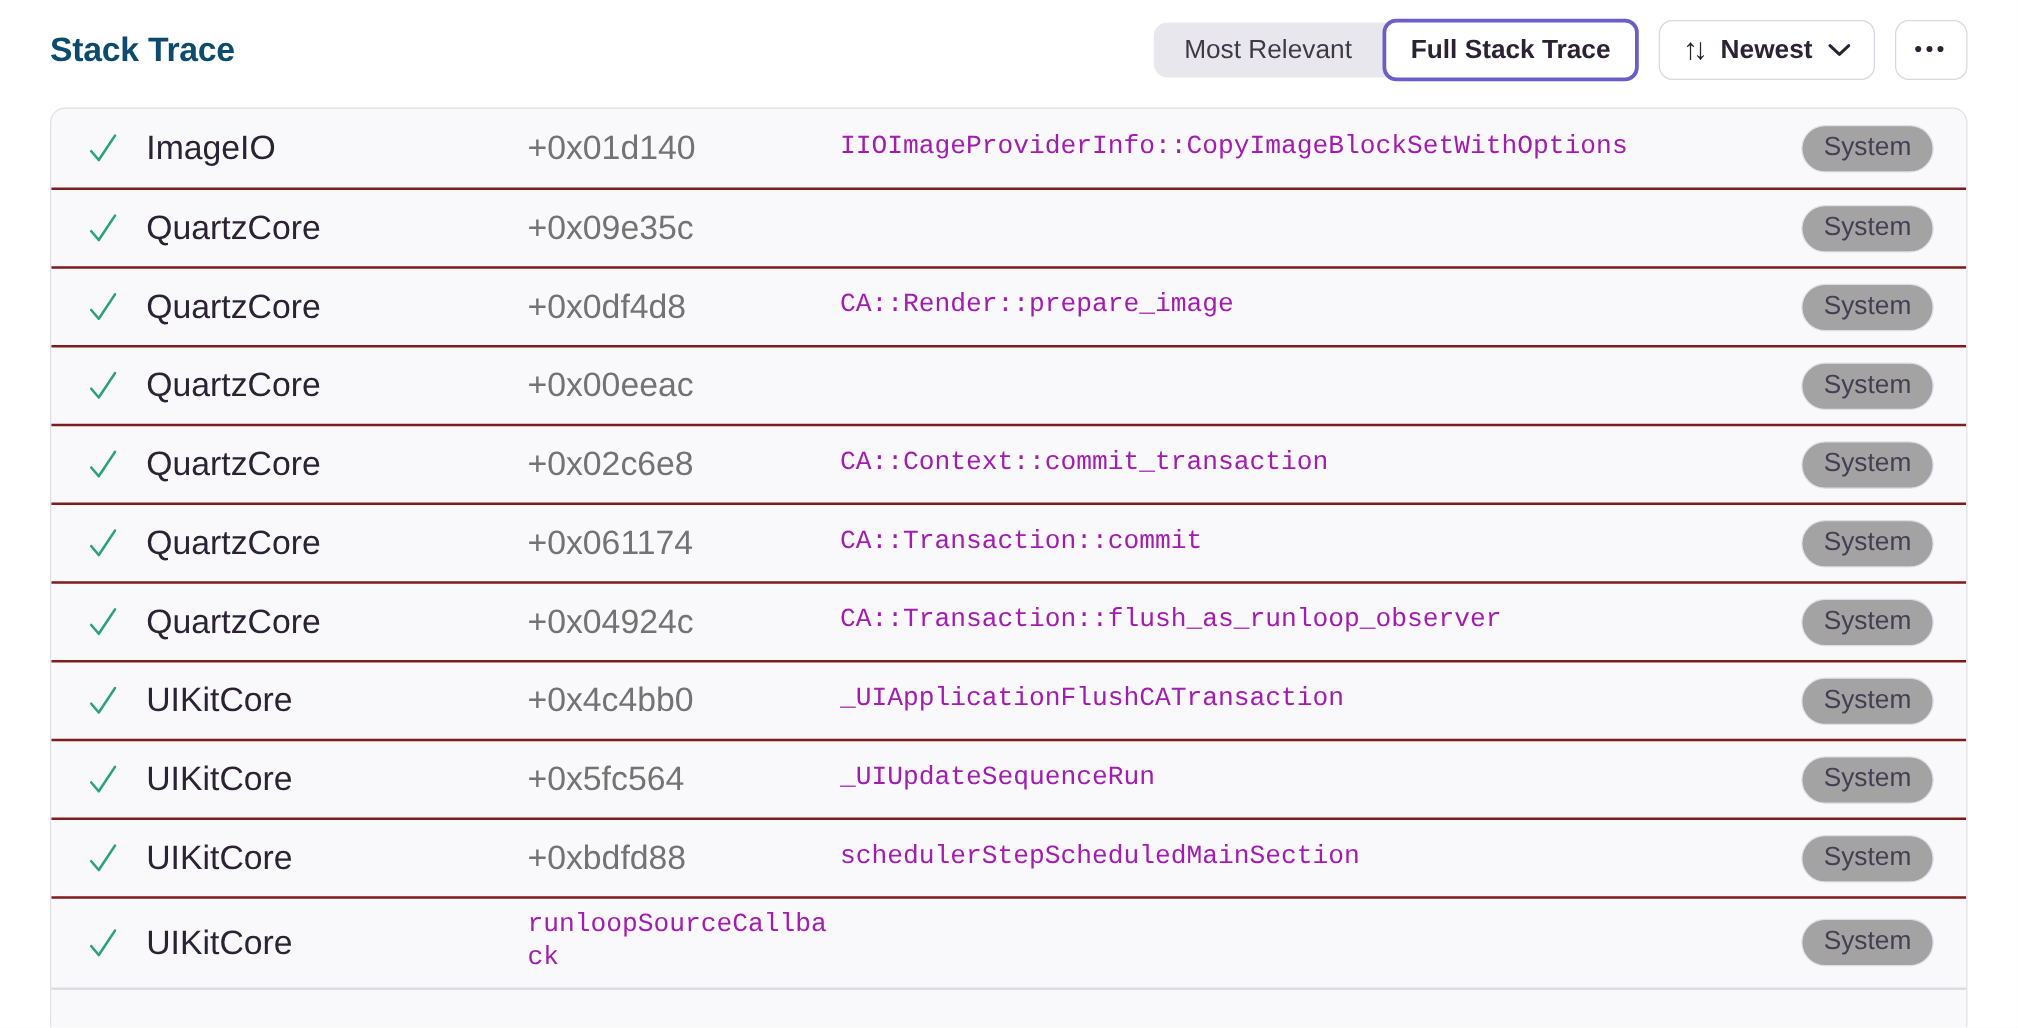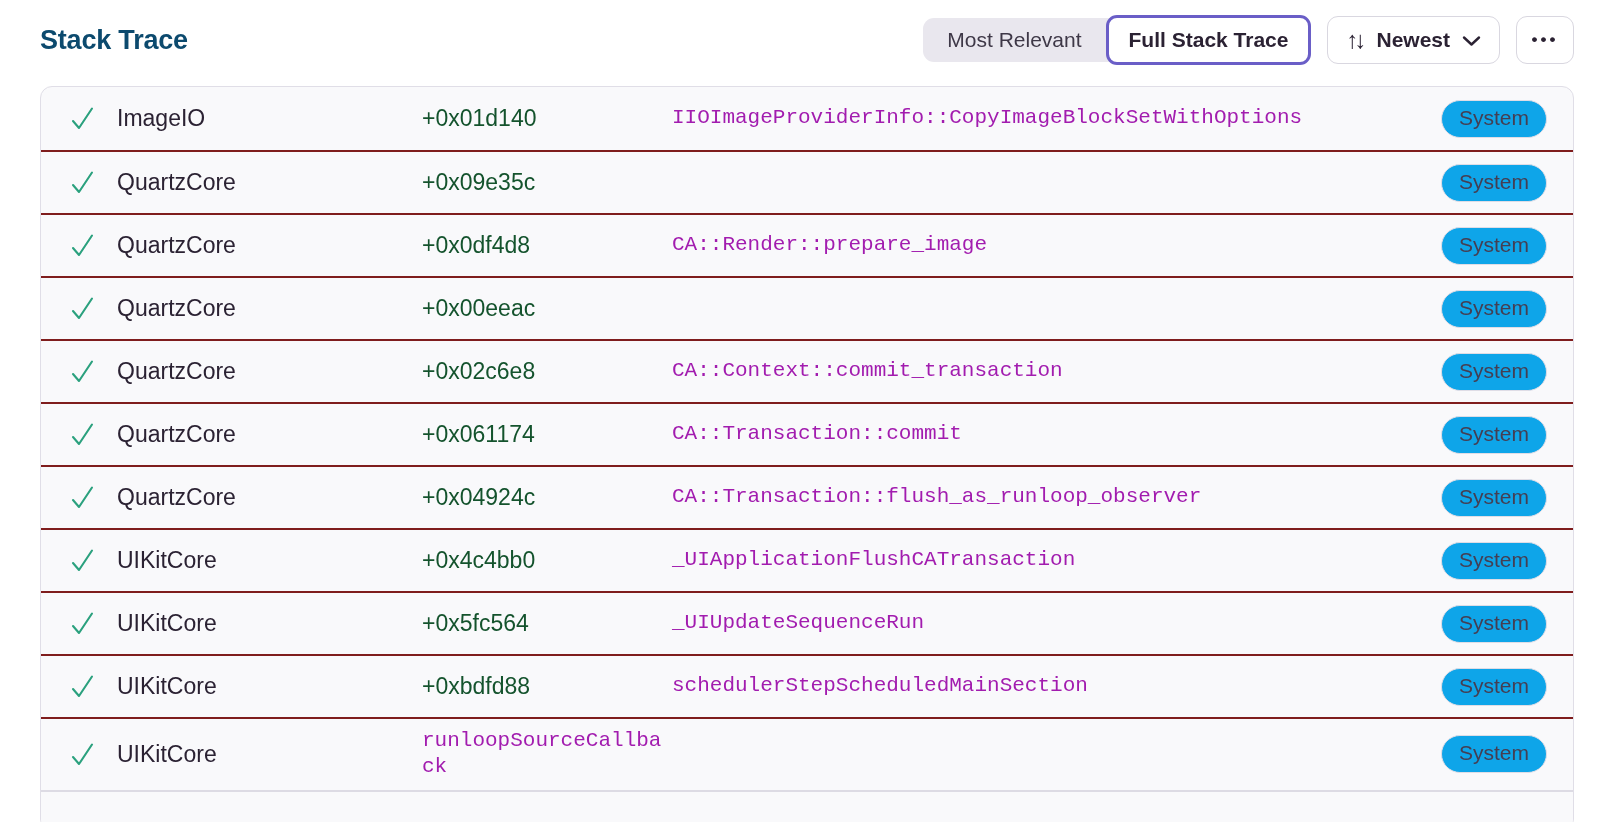--- a/index.html
+++ b/index.html
@@ -105,39 +105,39 @@
     grid-template-columns: 48px 305px 250px 1fr auto;
     align-items: center;
     min-height: 63px;
     padding: 9px 26px 9px 28px;
     border-top: 2px solid #7f1d1d;
     cursor: pointer;
   }
   .frame-row:first-child { border-top: none; }
   .check-icon { width: 27px; height: 27px; display: block; }
   .frame-module {
-    font-size: 23px;
+    font-size: 27px;
     color: #2b2233;
   }
   .frame-address {
-    font-size: 23px;
-    color: #14532d;
+    font-size: 27px;
+    color: #737373;
     cursor: pointer;
   }
   .frame-function {
     font-family: Liberation Mono, monospace;
     font-size: 21px;
     line-height: 1.26;
     color: #a21caf;
     max-width: 685px;
     word-break: break-all;
   }
   .frame-badge {
     justify-self: end;
-    background: #0ea5e9;
+    background: #a3a3a3;
     border: 1.5px solid #dfdde6;
     border-radius: 999px;
     padding: 5px 17px 7px;
     font-size: 21px;
     color: #453e52;
     white-space: nowrap;
   }
   .row-filler {
     height: 40px;
     border-top: 2px solid #dddbe4;

